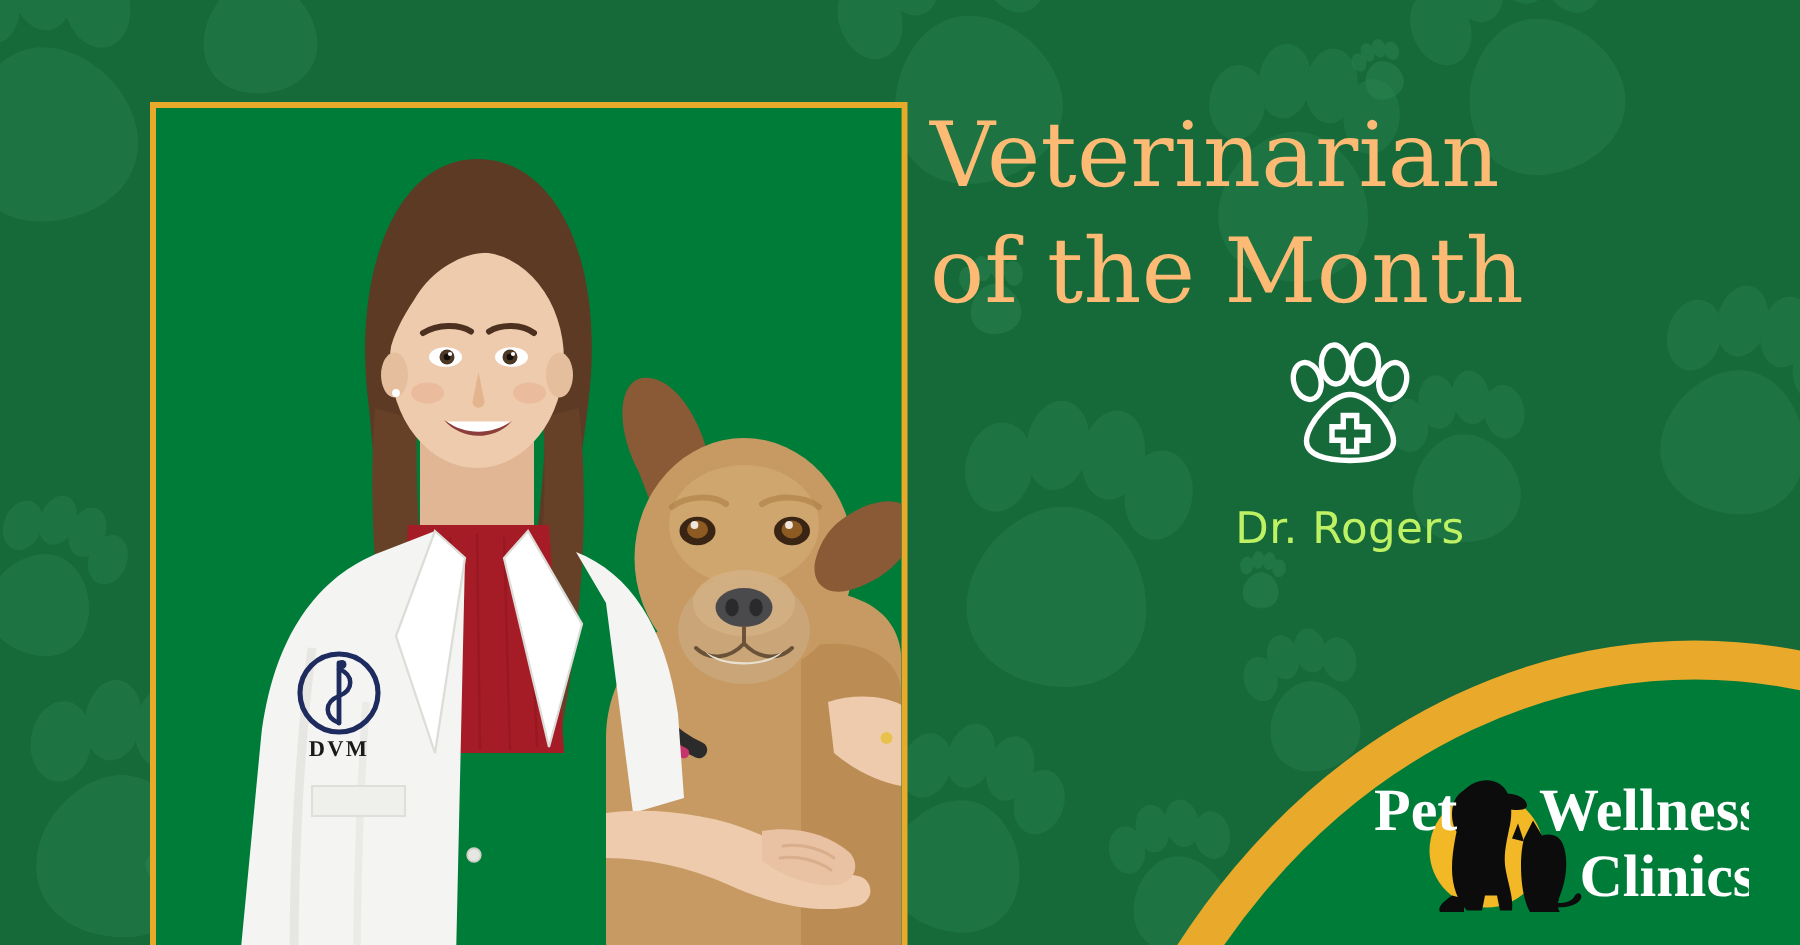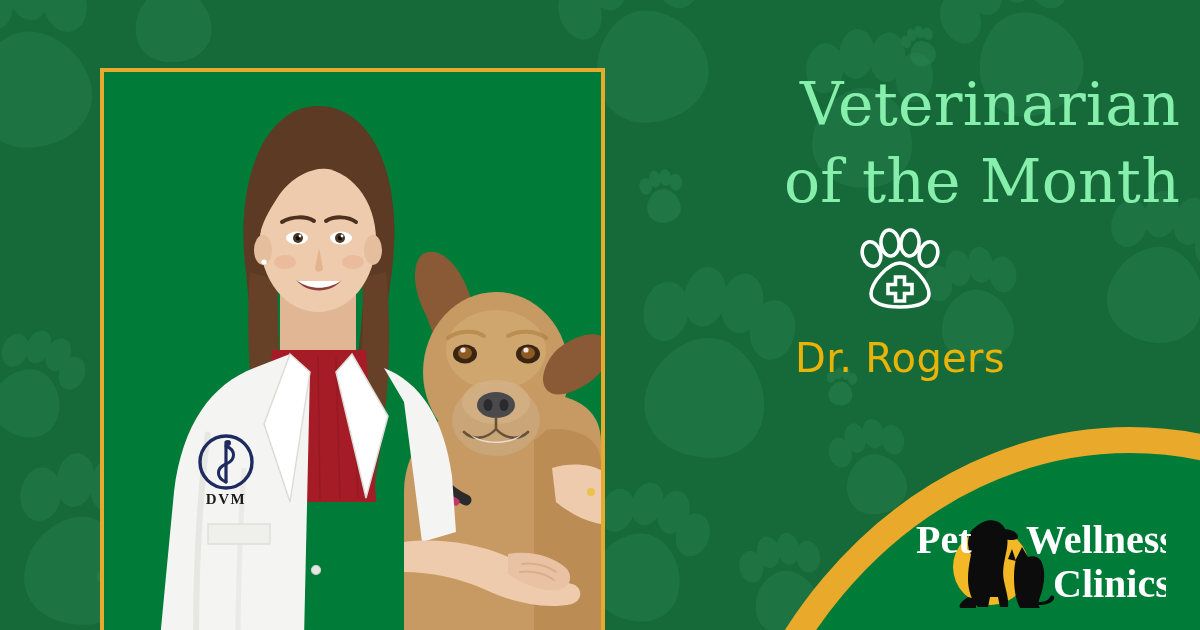--- a/index.html
+++ b/index.html
@@ -32,22 +32,22 @@
     overflow:hidden;
     z-index:4;
   }
   .photo-frame .photo-svg { position:absolute; inset:0; width:100%; height:100%; display:block; }
 
   
   .headline {
     position:absolute; z-index:5;
     left:620px; top:66px;
     width:560px;
-    text-align:right;
-    color:#86efac;
+    text-align:left;
+    color:#fdba74;
     font-family:"DejaVu Serif", serif;
     font-weight:400;
     font-size:60px;
     line-height:1.28;
     letter-spacing:0.2px;
     white-space:pre-line;
   }
 
   .paw-badge {
     position:absolute; z-index:5;
@@ -55,24 +55,24 @@
     width:560px;
     display:flex; justify-content:center;
   }
   .paw-badge svg { display:block; }
 
   .vet-name {
     position:absolute; z-index:5;
     left:620px; top:335px;
     width:560px;
     text-align:center;
-    color:#eab308;
+    color:#bef264;
     font-family:"DejaVu Sans", sans-serif;
     font-weight:400;
-    font-size:40px;
+    font-size:29px;
     letter-spacing:0.3px;
   }
 
   
   .brand-logo {
     position:absolute; z-index:6;
     left:916px; top:505px;
     width:250px; height:115px;
   }
   .brand-logo svg { display:block; width:100%; height:100%; }

